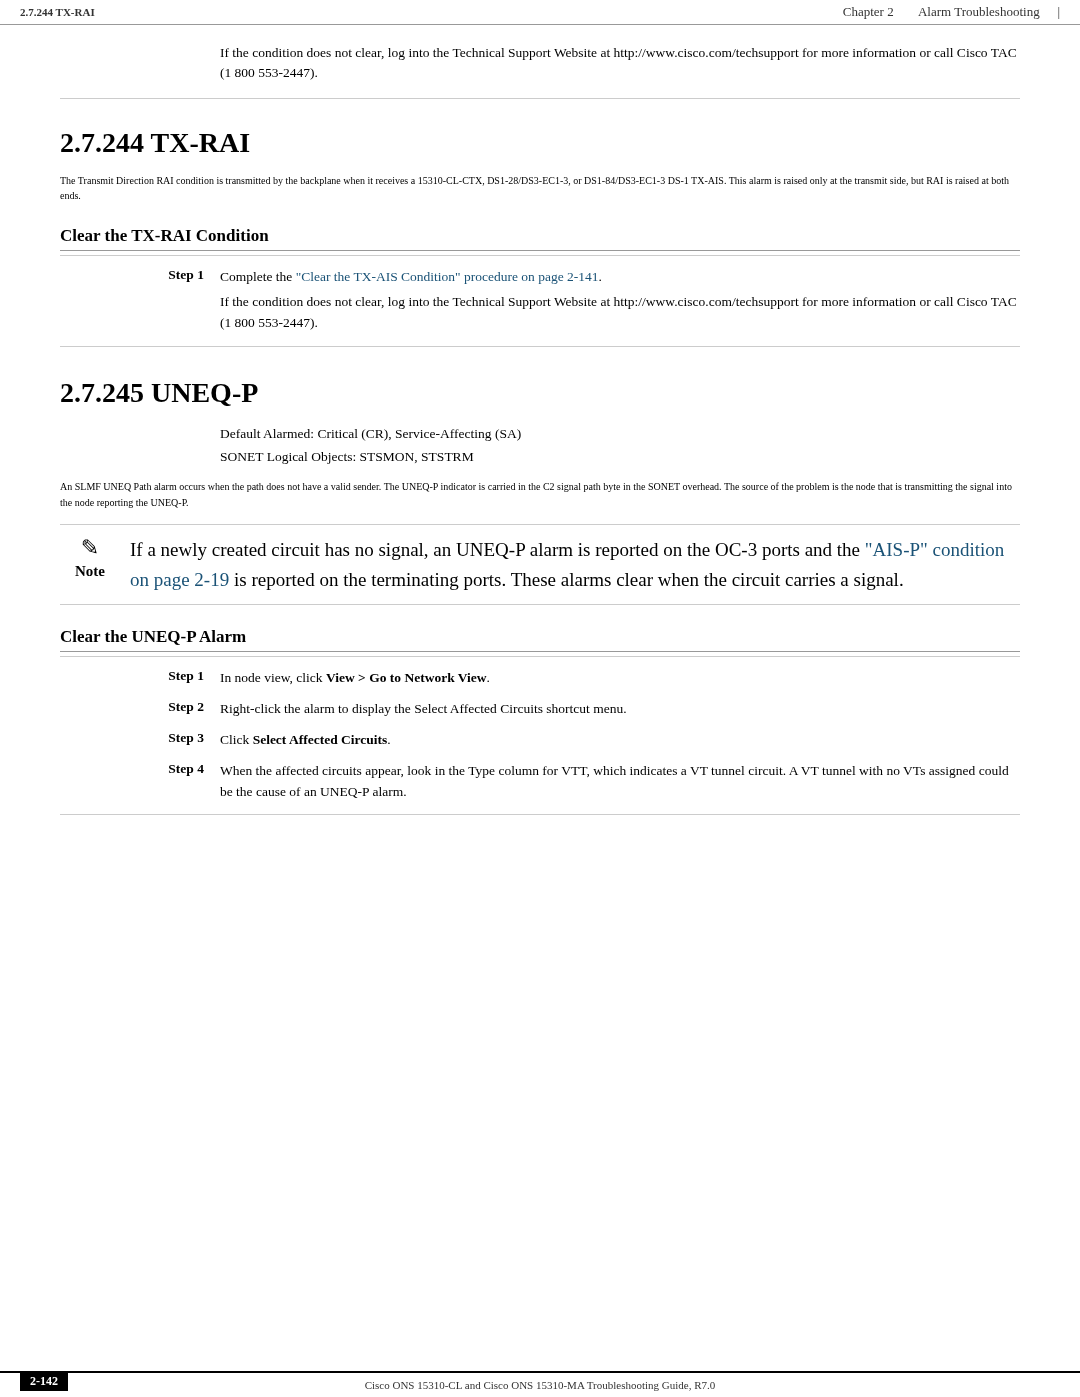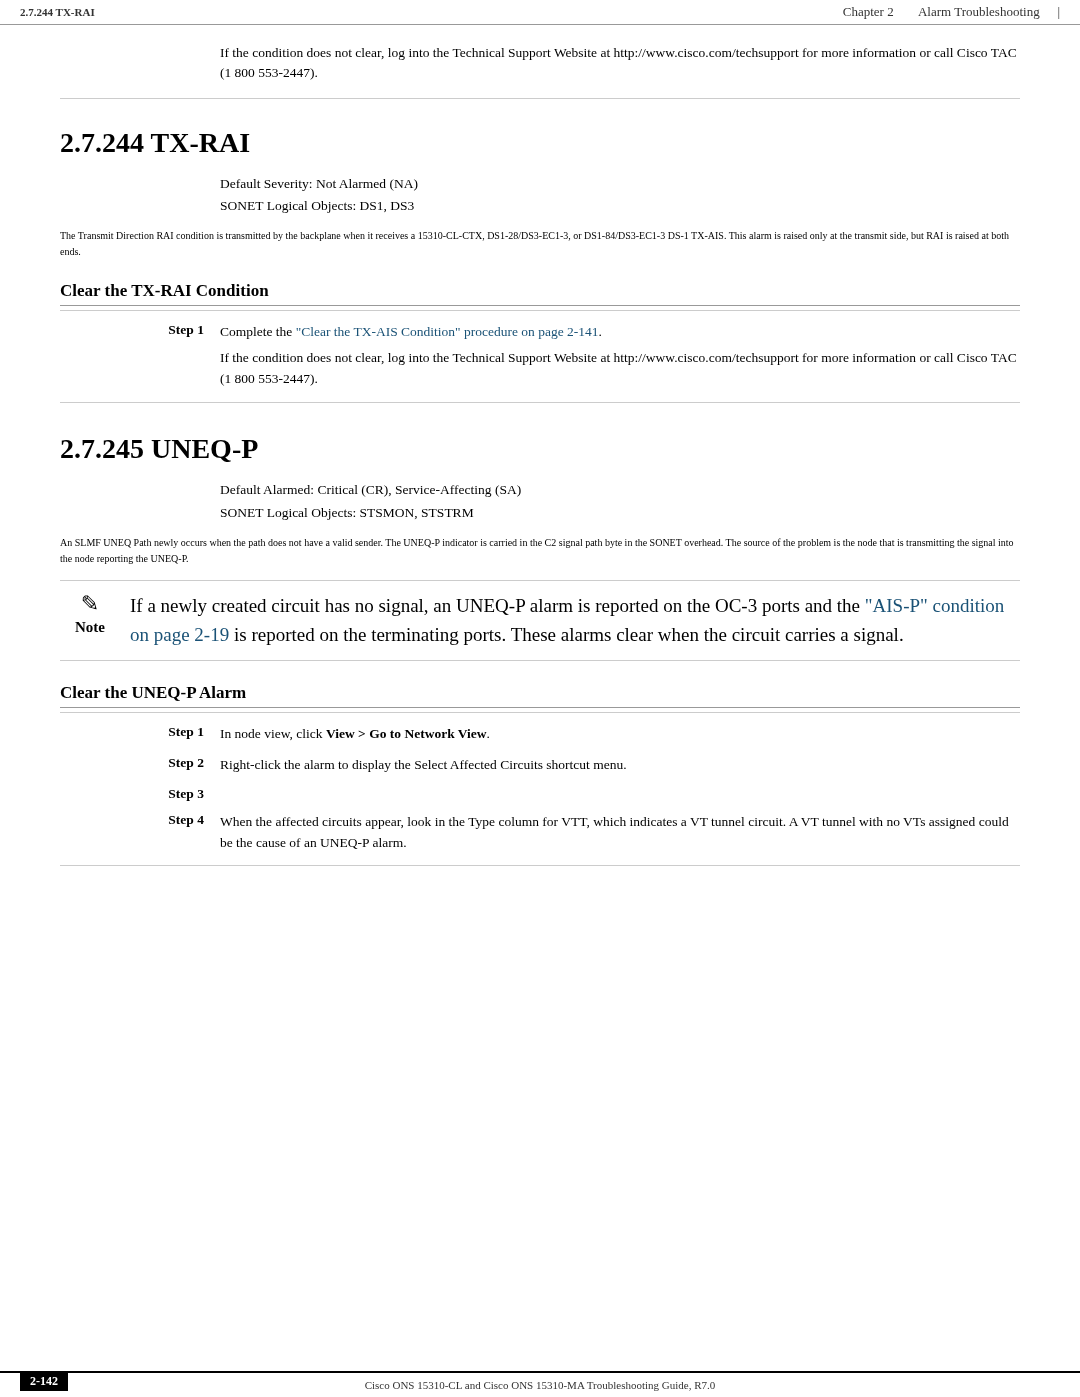--- a/index.html
+++ b/index.html
@@ -195,24 +195,20 @@
 
 <div class="content">
 
   <div class="intro-block">
     <span>If the condition does not clear, log into the Technical Support Website at http://www.cisco.com/techsupport for more information or call Cisco TAC (1 800 553-2447).</span>
   </div>
 
   <div>
     <div class="section-heading">2.7.244  TX-RAI</div>
 
-    <div class="meta-block">
-      <div>Default Severity: Not Alarmed (NA)</div>
-      <div>SONET Logical Objects: DS1, DS3</div>
-    </div>
 
     <div class="body-para">The Transmit Direction RAI condition is transmitted by the backplane when it receives a 15310-CL-CTX, DS1-28/DS3-EC1-3, or DS1-84/DS3-EC1-3 DS-1 TX-AIS. This alarm is raised only at the transmit side, but RAI is raised at both ends.</div>
 
     <div class="subsection-heading">Clear the TX-RAI Condition</div>
 
     <div class="steps-wrapper">
 
       <div class="step-row-outer">
         <div class="step-left">Step 1</div>
         <div class="step-right">
@@ -227,21 +223,21 @@
   </div>
 
   <div style="margin-top: 30px;">
     <div class="section-heading">2.7.245  UNEQ-P</div>
 
     <div class="meta-block">
       <div>Default Alarmed: Critical (CR), Service-Affecting (SA)</div>
       <div>SONET Logical Objects: STSMON, STSTRM</div>
     </div>
 
-    <div class="body-para">An SLMF UNEQ Path newly occurs when the path does not have a valid sender. The UNEQ-P indicator is carried in the C2 signal path byte in the SONET overhead. The source of the problem is the node that is transmitting the signal into the node reporting the UNEQ-P.</div>
+    <div class="body-para">An SLMF UNEQ Path alarm occurs when the path does not have a valid sender. The UNEQ-P indicator is carried in the C2 signal path byte in the SONET overhead. The source of the problem is the node that is transmitting the signal into the node reporting the UNEQ-P.</div>
 
     <div class="note-block">
       <div class="note-icon-area">
         <div class="note-pencil-icon">✎</div>
         <div class="note-label">Note</div>
       </div>
       <div class="note-text">
         <span>If a newly created circuit has no signal, an UNEQ-P alarm is reported on the OC-3 ports and the </span><a href="#">"AIS-P" condition on page 2-19</a><span> is reported on the terminating ports. These alarms clear when the circuit carries a signal.</span>
       </div>
     </div>
@@ -257,20 +253,23 @@
         </div>
       </div>
 
       <div class="step-row-outer">
         <div class="step-left">Step 2</div>
         <div class="step-right">Right-click the alarm to display the Select Affected Circuits shortcut menu.</div>
       </div>
 
       <div class="step-row-outer">
         <div class="step-left">Step 3</div>
+        <div class="step-right">
+          <span>Click </span><span class="bold">Select Affected Circuits</span><span>.</span>
+        </div>
       </div>
 
       <div class="step-row-outer">
         <div class="step-left">Step 4</div>
         <div class="step-right">When the affected circuits appear, look in the Type column for VTT, which indicates a VT tunnel circuit. A VT tunnel with no VTs assigned could be the cause of an UNEQ-P alarm.</div>
       </div>
 
     </div>
   </div>
 

